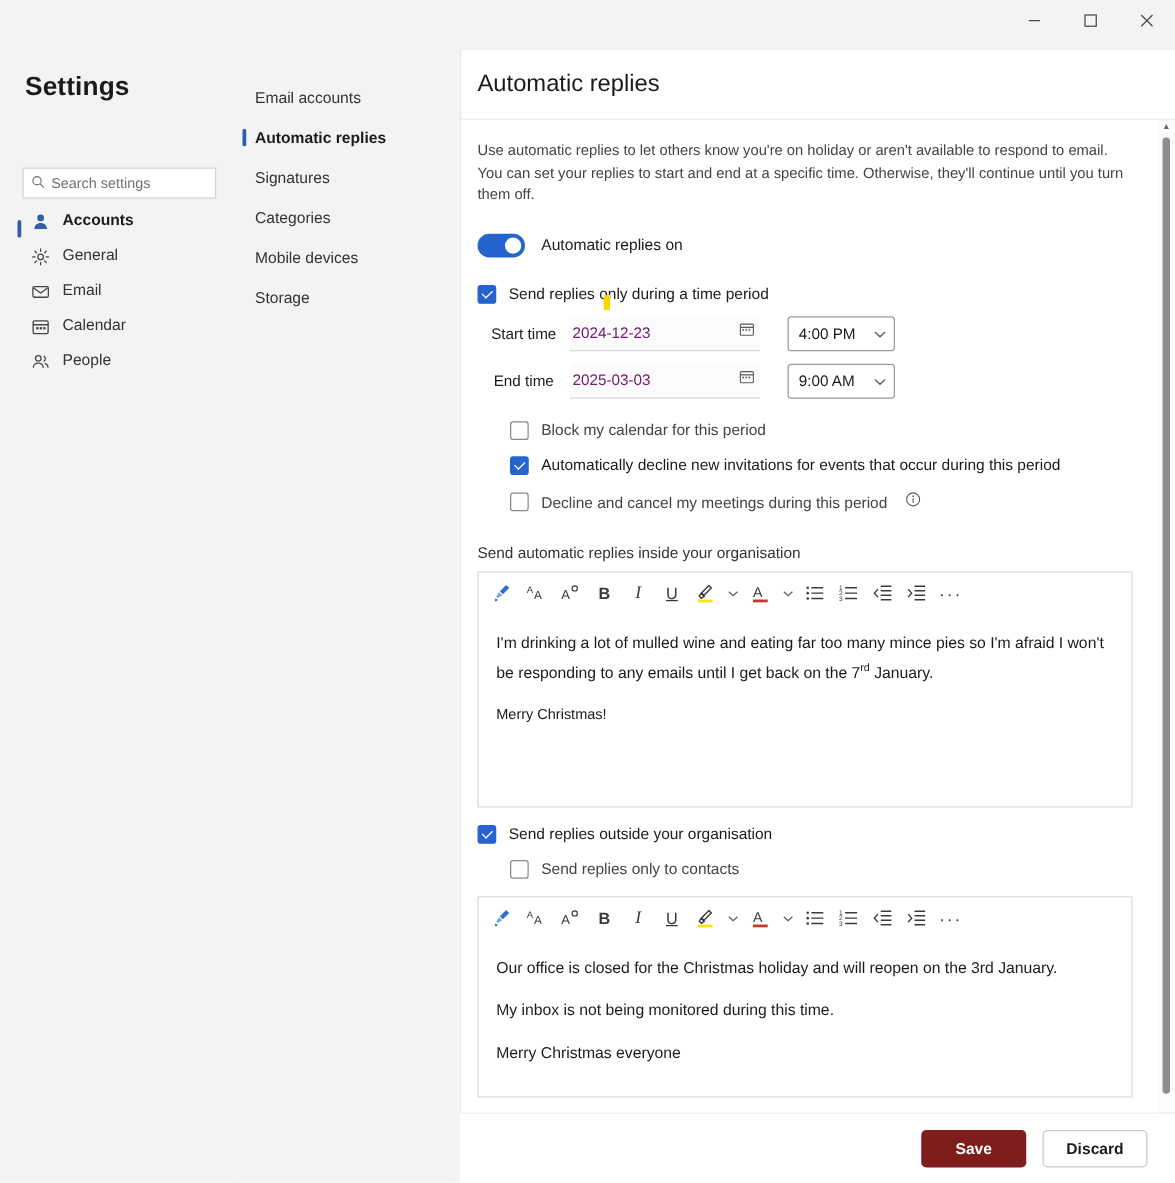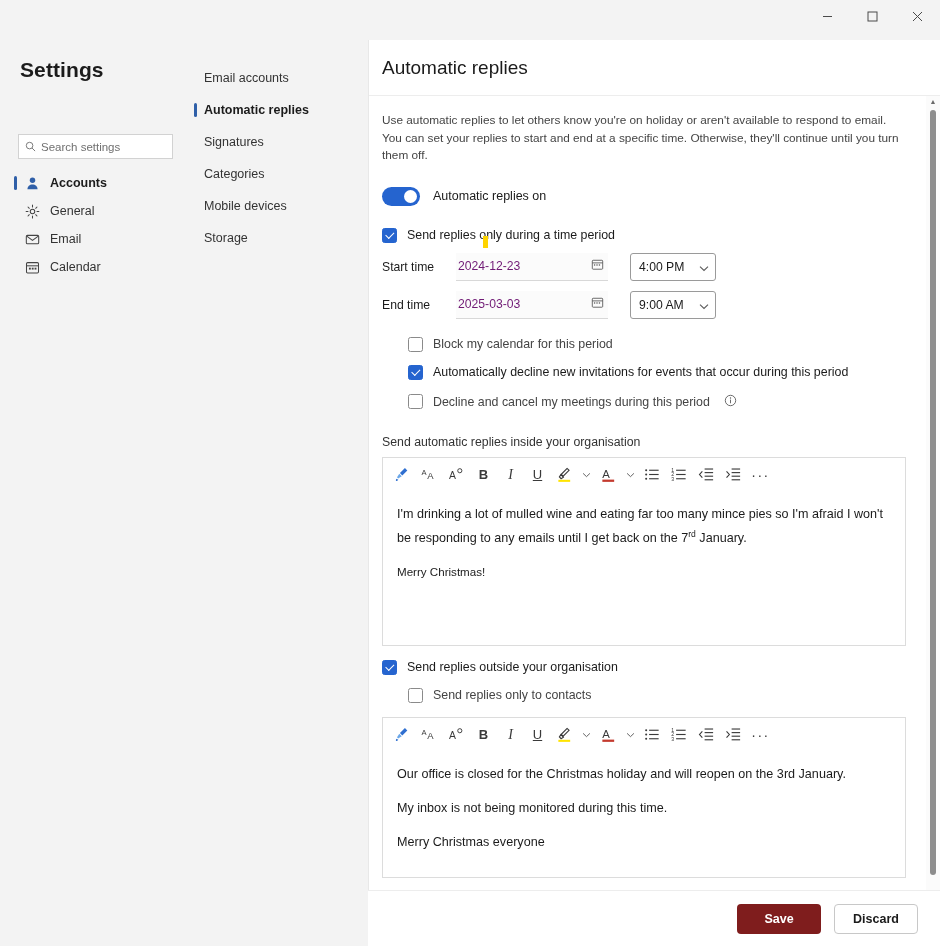--- a/index.html
+++ b/index.html
@@ -38,21 +38,21 @@
   .search-box {
     position: absolute; left: 18px; top: 94px;
     width: 155px; height: 25px;
     background: #ffffff; border: 1px solid #d2d2d2; border-radius: 0;
     display: flex; align-items: center; padding: 0 6px; gap: 5px;
   }
   .search-box .ph { font-size: 11.5px; color: #707070; }
   .nav { position: absolute; left: 10px; top: 129px; width: 175px; }
   .nav-item {
     position: relative; height: 28px;
-    display: flex; align-items: center; gap: 10px;
+    display: flex; align-items: flex-start; gap: 10px;
     padding-left: 14px; font-size: 12.5px; color: #333333;
   }
   .nav-item.sel { font-weight: 700; color: #1b1b1b; }
   .nav-item.sel::before {
     content: ""; position: absolute; left: 4px; top: 7px;
     width: 3px; height: 14px; background: #2f5fa8; border-radius: 2px;
   }
   .nav-ico { width: 16px; height: 16px; display: flex; align-items: center; justify-content: center; }
 
   
@@ -116,21 +116,21 @@
 
   .period-row { margin-top: 22px; }
 
   .yellow-mark {
     position: absolute; left: 483px; top: 236px;
     width: 5px; height: 12px; background: #ffd400;
   }
 
   
   .dtrow { display: flex; align-items: center; margin-top: 10px; }
-  .dtlabel { width: 74px; font-size: 12.2px; color: #1b1b1b; }
+  .dtlabel { width: 74px; font-size: 12.2px; color: #1b1b1b; text-align: center; }
   .datefield {
     width: 152px; height: 28px; border-bottom: 1px solid #d8d8d8;
     display: flex; align-items: center; justify-content: space-between;
     padding: 0 4px 0 2px; background: #fbfbfb;
   }
   .datefield .val { font-size: 12.2px; color: #701a75; }
   .timefield {
     margin-left: 22px;
     width: 86px; height: 28px; border: 1px solid #9a9a9a; border-radius: 3px;
     display: flex; align-items: center; justify-content: space-between;
@@ -261,20 +261,30 @@
         <svg width="15" height="15" viewBox="0 0 16 16">
             <rect x="1.6" y="2.8" width="12.8" height="11" rx="1.2" fill="none" stroke="#444" stroke-width="1.1"></rect>
             <line x1="1.6" y1="6.2" x2="14.4" y2="6.2" stroke="#444" stroke-width="1.1"></line>
             <rect x="4.2" y="8.2" width="2" height="2" fill="#444"></rect>
             <rect x="7.2" y="8.2" width="2" height="2" fill="#444"></rect>
             <rect x="10.2" y="8.2" width="2" height="2" fill="#444"></rect>
           </svg>
       </span>
       <span>Calendar</span>
     </div>
+    <div class="nav-item">
+      <span class="nav-ico">
+        <svg width="15" height="15" viewBox="0 0 16 16">
+            <circle cx="6" cy="5" r="2.4" fill="none" stroke="#444" stroke-width="1.1"></circle>
+            <path d="M1.8 13c0-2.5 1.9-4 4.2-4s4.2 1.5 4.2 4" fill="none" stroke="#444" stroke-width="1.1"></path>
+            <path d="M10.6 3.1a2.4 2.4 0 0 1 0 4.4M11.4 9.3c1.7.4 2.9 1.7 2.9 3.7" fill="none" stroke="#444" stroke-width="1.1"></path>
+          </svg>
+      </span>
+      <span>People</span>
+    </div>
   </div>
 </div>
 
 <div class="subnav">
   <div style="height:22px"></div>
   <div class="sub-item">
     <span>Email accounts</span>
   </div>
   <div class="sub-item sel">
     <span>Automatic replies</span>

